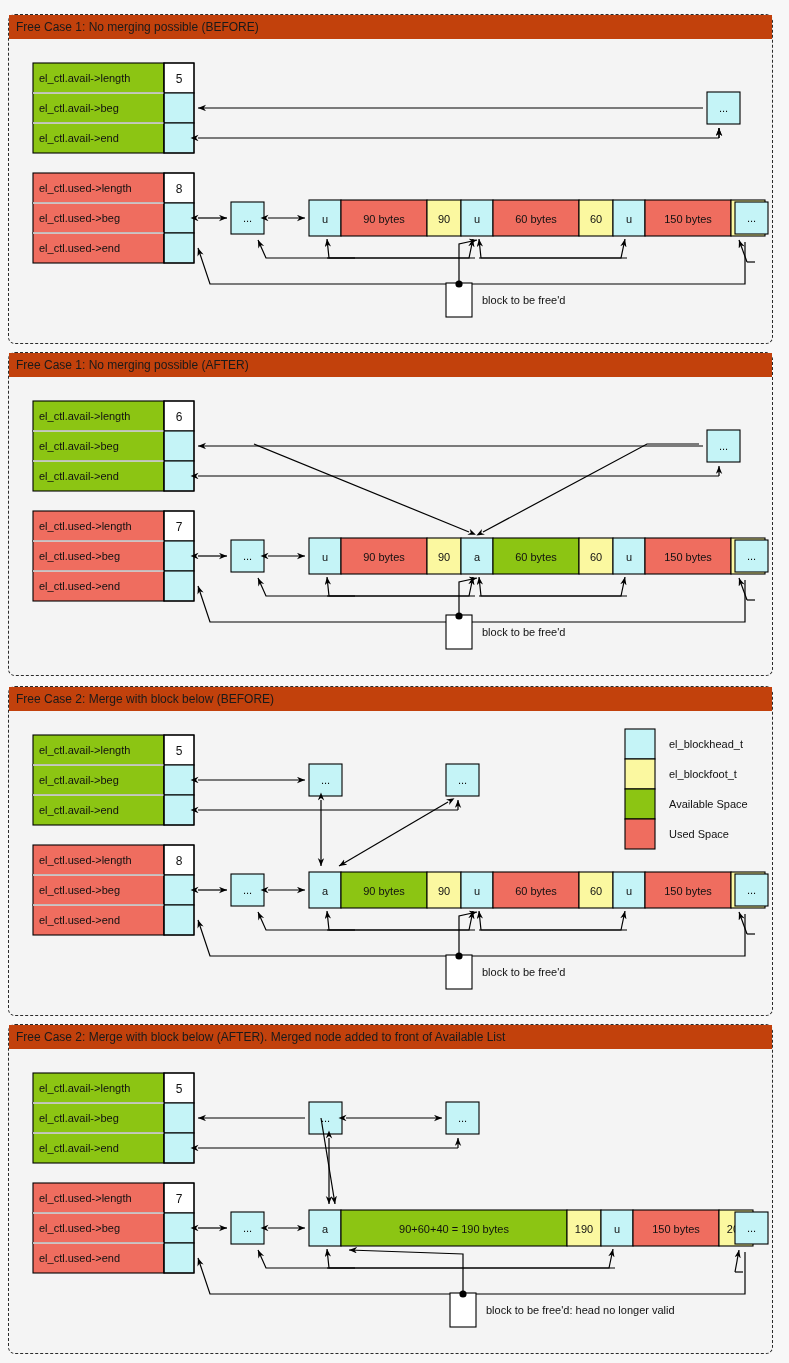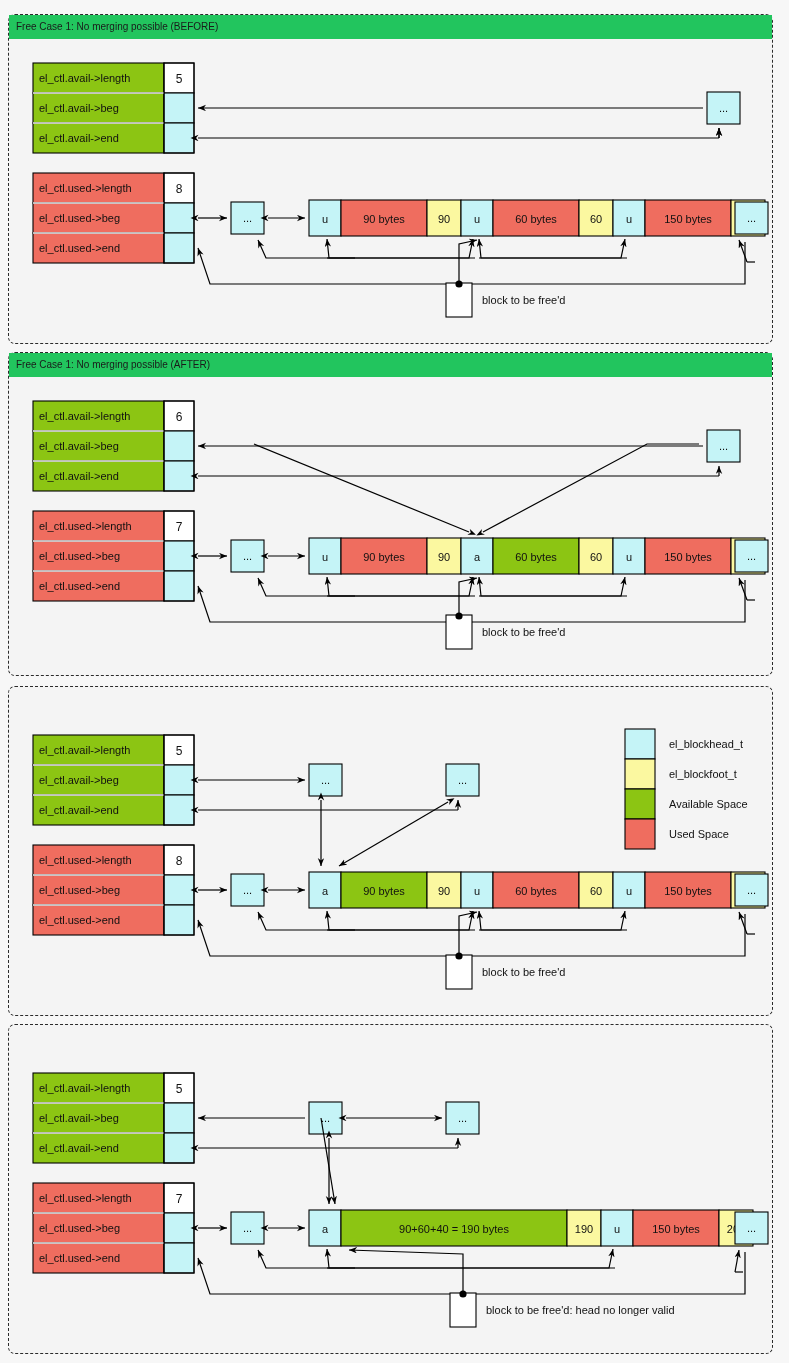--- a/index.html
+++ b/index.html
@@ -1,20 +1,20 @@
 <!DOCTYPE html>
 <html><head>
 <meta charset="utf-8">
 <style>
   html,body{margin:0;padding:0;background:#f7f7f7;}
   body{font-family:"Liberation Sans",sans-serif;}
   #page{position:relative;width:789px;height:1363px;background:#f7f7f7;overflow:hidden;}
   .panel{position:absolute;left:8px;width:765px;border:1.6px dashed #2b2b2b;border-radius:7px;background:#f4f4f4;box-sizing:border-box;}
-  .panel-title{position:absolute;left:0;top:0;right:0;height:24px;background:#22c55e;
-    font-size:10px;color:#1a1a1a;line-height:24px;padding-left:7px;box-sizing:border-box;white-space:nowrap;overflow:hidden;}
+  .panel-title{position:absolute;left:0;top:0;right:0;height:24px;background:#c2410c;
+    font-size:12px;color:#1a1a1a;line-height:24px;padding-left:7px;box-sizing:border-box;white-space:nowrap;overflow:hidden;}
   .svgwrap{position:absolute;left:0;top:0;text-align:right;}
   svg{display:block;}
 </style>
 </head>
 <body>
 
 <div id="page">
     <div class="panel" style="top: 14px; height: 330px;">
       <div class="panel-title">Free Case 1: No merging possible (BEFORE)</div>
       <div class="svgwrap">
@@ -204,20 +204,21 @@
           <g>
             <rect x="437" y="262" width="26" height="34" fill="#ffffff" stroke="#000" stroke-width="1.1"></rect>
             <circle cx="450" cy="263" r="3.6" fill="#000"></circle>
             <text x="473" y="283" font-size="11" font-family="&quot;Liberation Sans&quot;, sans-serif" fill="#111" text-anchor="start">block to be free'd</text>
           </g>
           <path d="M450,262 L450,229 L468,225" stroke="#000" stroke-width="1.2" fill="none" marker-end="url(#ah)"></path>
         </svg>
       </div>
     </div>
     <div class="panel" style="top: 686px; height: 330px;">
+      <div class="panel-title">Free Case 2: Merge with block below (BEFORE)</div>
       <div class="svgwrap">
         <svg width="765" height="330" viewBox="0 0 765 330">
           <defs>
             <marker id="ah" markerWidth="9" markerHeight="9" refX="8" refY="3.2" orient="auto" markerUnits="userSpaceOnUse">
               <path d="M0,0 L8,3.2 L0,6.4 L2.4,3.2 Z" fill="#000"></path>
             </marker>
             <marker id="ahs" markerWidth="9" markerHeight="9" refX="0.5" refY="3.2" orient="auto-start-reverse" markerUnits="userSpaceOnUse">
               <path d="M0,0 L8,3.2 L0,6.4 L2.4,3.2 Z" fill="#000"></path>
             </marker>
           </defs>
@@ -313,20 +314,21 @@
             <text x="660" y="91" font-size="11" font-family="&quot;Liberation Sans&quot;, sans-serif" fill="#111" text-anchor="start">el_blockfoot_t</text>
             <rect x="616" y="102" width="30" height="30" fill="#8cc513" stroke="#000" stroke-width="1.1"></rect>
             <text x="660" y="121" font-size="11" font-family="&quot;Liberation Sans&quot;, sans-serif" fill="#111" text-anchor="start">Available Space</text>
             <rect x="616" y="132" width="30" height="30" fill="#ef6d5f" stroke="#000" stroke-width="1.1"></rect>
             <text x="660" y="151" font-size="11" font-family="&quot;Liberation Sans&quot;, sans-serif" fill="#111" text-anchor="start">Used Space</text>
           </g>
         </svg>
       </div>
     </div>
     <div class="panel" style="top: 1024px; height: 330px;">
+      <div class="panel-title">Free Case 2: Merge with block below (AFTER). Merged node added to front of Available List</div>
       <div class="svgwrap">
         <svg width="765" height="330" viewBox="0 0 765 330">
           <defs>
             <marker id="ah" markerWidth="9" markerHeight="9" refX="8" refY="3.2" orient="auto" markerUnits="userSpaceOnUse">
               <path d="M0,0 L8,3.2 L0,6.4 L2.4,3.2 Z" fill="#000"></path>
             </marker>
             <marker id="ahs" markerWidth="9" markerHeight="9" refX="0.5" refY="3.2" orient="auto-start-reverse" markerUnits="userSpaceOnUse">
               <path d="M0,0 L8,3.2 L0,6.4 L2.4,3.2 Z" fill="#000"></path>
             </marker>
           </defs>

